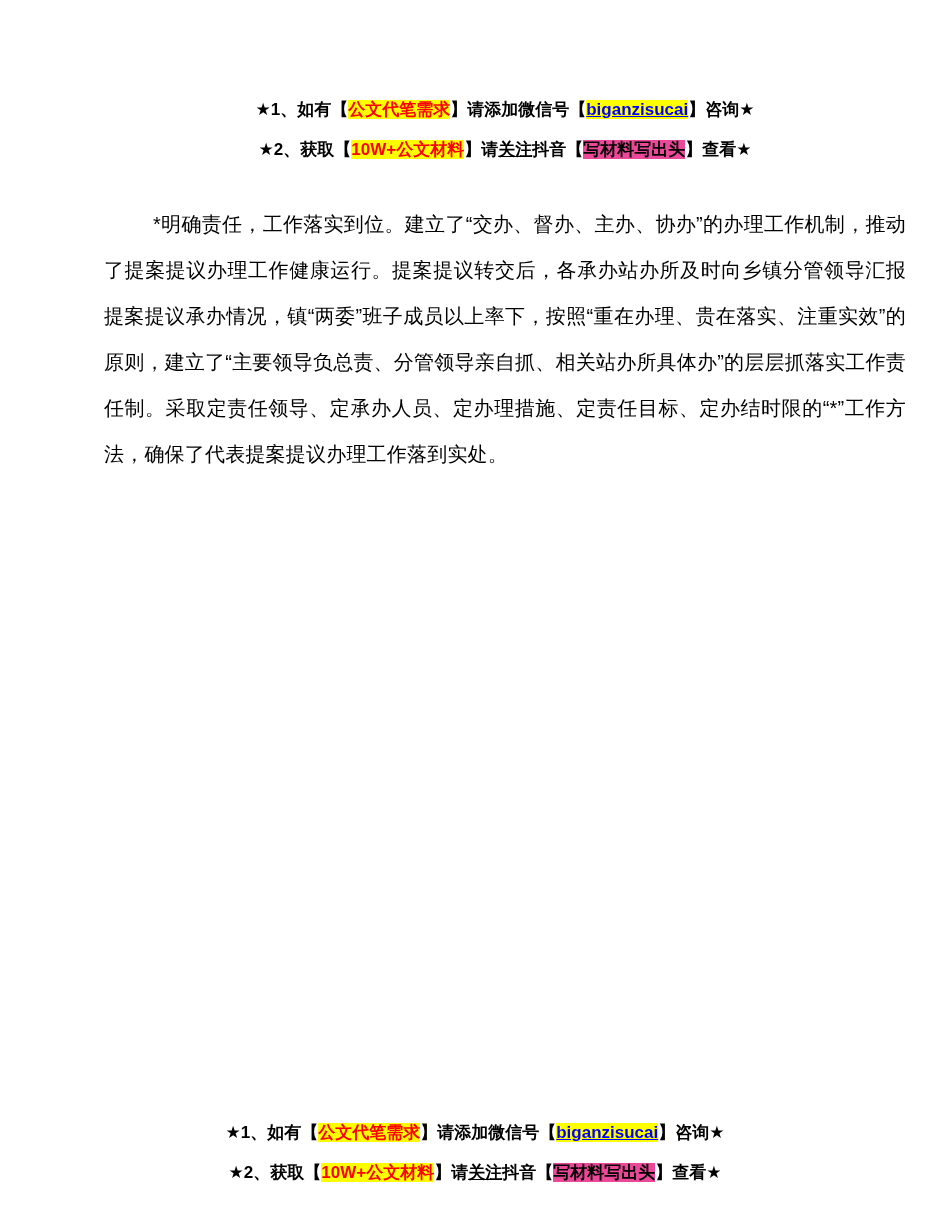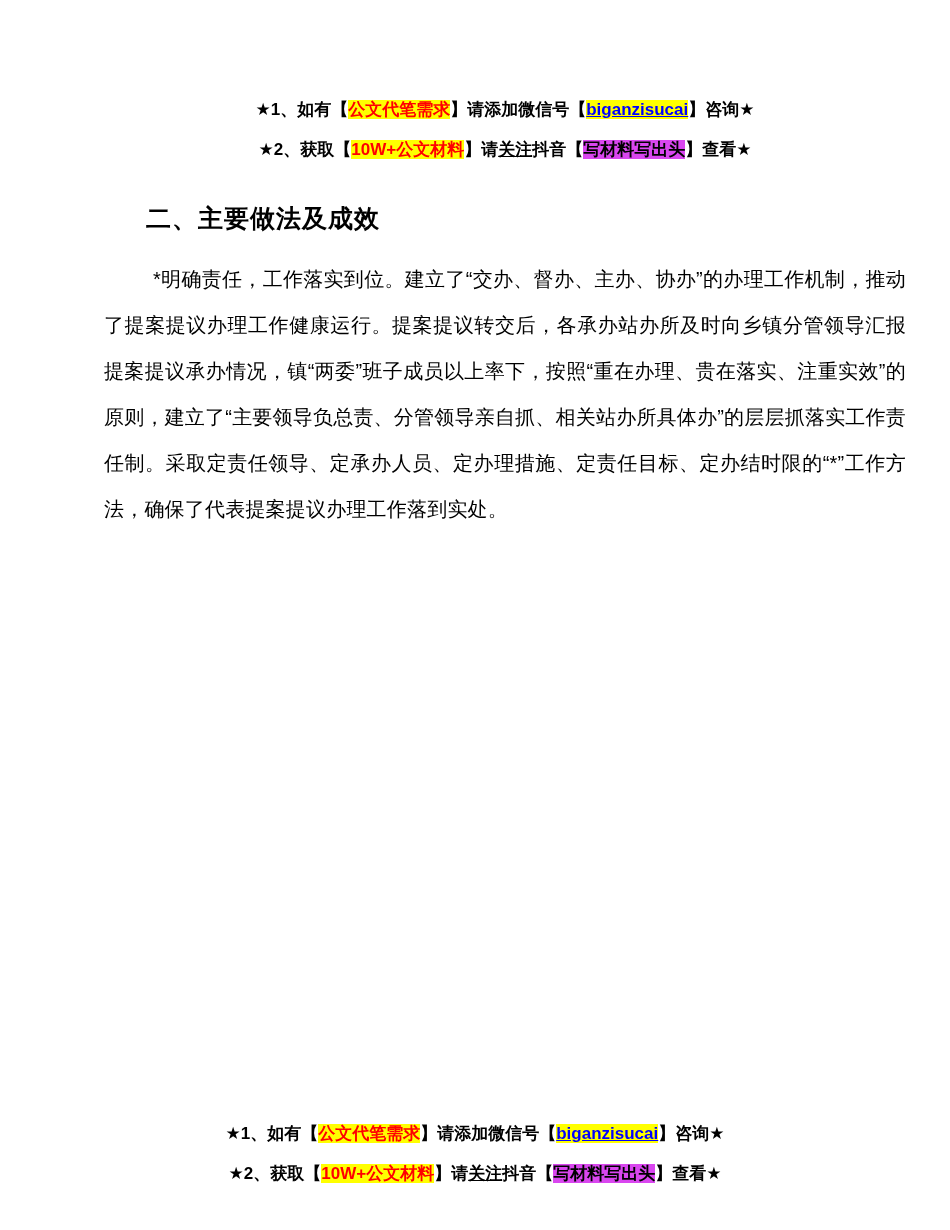--- a/index.html
+++ b/index.html
@@ -41,25 +41,25 @@
     color: #ff0000;
     font-weight: bold;
   }
   .promo .hl-blue {
     background: #ffff00;
     color: #0000ff;
     font-weight: bold;
     text-decoration: underline;
   }
   .promo .hl-black {
-    background: #d946ef;
+    background: #ec4899;
     color: #000000;
     font-weight: bold;
   }
-  .promo .u { text-decoration: underline; }
+  .promo .u { text-decoration: underline; font-family: Liberation Mono, monospace; }
 
   .promo-top { margin-top: 20px; }
   .promo-bottom-wrap {
     position: absolute;
     left: 104px;
     right: 104px;
     bottom: 60px;
   }
 
   
@@ -94,21 +94,20 @@
   <div class="promo-top">
     <div class="promo">
       <span class="star">★</span><span class="plain">1、如有</span><span class="plain">【</span><span class="hl-red">公文代笔需求</span><span class="plain">】</span><span class="plain">请添加微信号</span><span class="plain">【</span><span class="hl-blue">biganzisucai</span><span class="plain">】</span><span class="plain">咨询</span><span class="star">★</span>
     </div>
     <div class="promo">
       <span class="star">★</span><span class="plain">2、获取</span><span class="plain">【</span><span class="hl-red">10W+公文材料</span><span class="plain">】</span><span class="plain">请</span><span class="plain u">关注</span><span class="plain">抖音</span><span class="plain">【</span><span class="hl-black">写材料写出头</span><span class="plain">】</span><span class="plain">查看</span><span class="star">★</span>
     </div>
   </div>
 
   <div class="doc-body">
-    <h2 class="section-title">二、主要做法及成效</h2>
     <p class="para">*明确责任，工作落实到位。建立了“交办、督办、主办、协办”的办理工作机制，推动了提案提议办理工作健康运行。提案提议转交后，各承办站办所及时向乡镇分管领导汇报提案提议承办情况，镇“两委”班子成员以上率下，按照“重在办理、贵在落实、注重实效”的原则，建立了“主要领导负总责、分管领导亲自抓、相关站办所具体办”的层层抓落实工作责任制。采取定责任领导、定承办人员、定办理措施、定责任目标、定办结时限的“*”工作方法，确保了代表提案提议办理工作落到实处。</p>
   </div>
 
   <div class="promo-bottom-wrap">
     <div class="promo">
       <span class="star">★</span><span class="plain">1、如有</span><span class="plain">【</span><span class="hl-red">公文代笔需求</span><span class="plain">】</span><span class="plain">请添加微信号</span><span class="plain">【</span><span class="hl-blue">biganzisucai</span><span class="plain">】</span><span class="plain">咨询</span><span class="star">★</span>
     </div>
     <div class="promo">
       <span class="star">★</span><span class="plain">2、获取</span><span class="plain">【</span><span class="hl-red">10W+公文材料</span><span class="plain">】</span><span class="plain">请</span><span class="plain u">关注</span><span class="plain">抖音</span><span class="plain">【</span><span class="hl-black">写材料写出头</span><span class="plain">】</span><span class="plain">查看</span><span class="star">★</span>
     </div>

